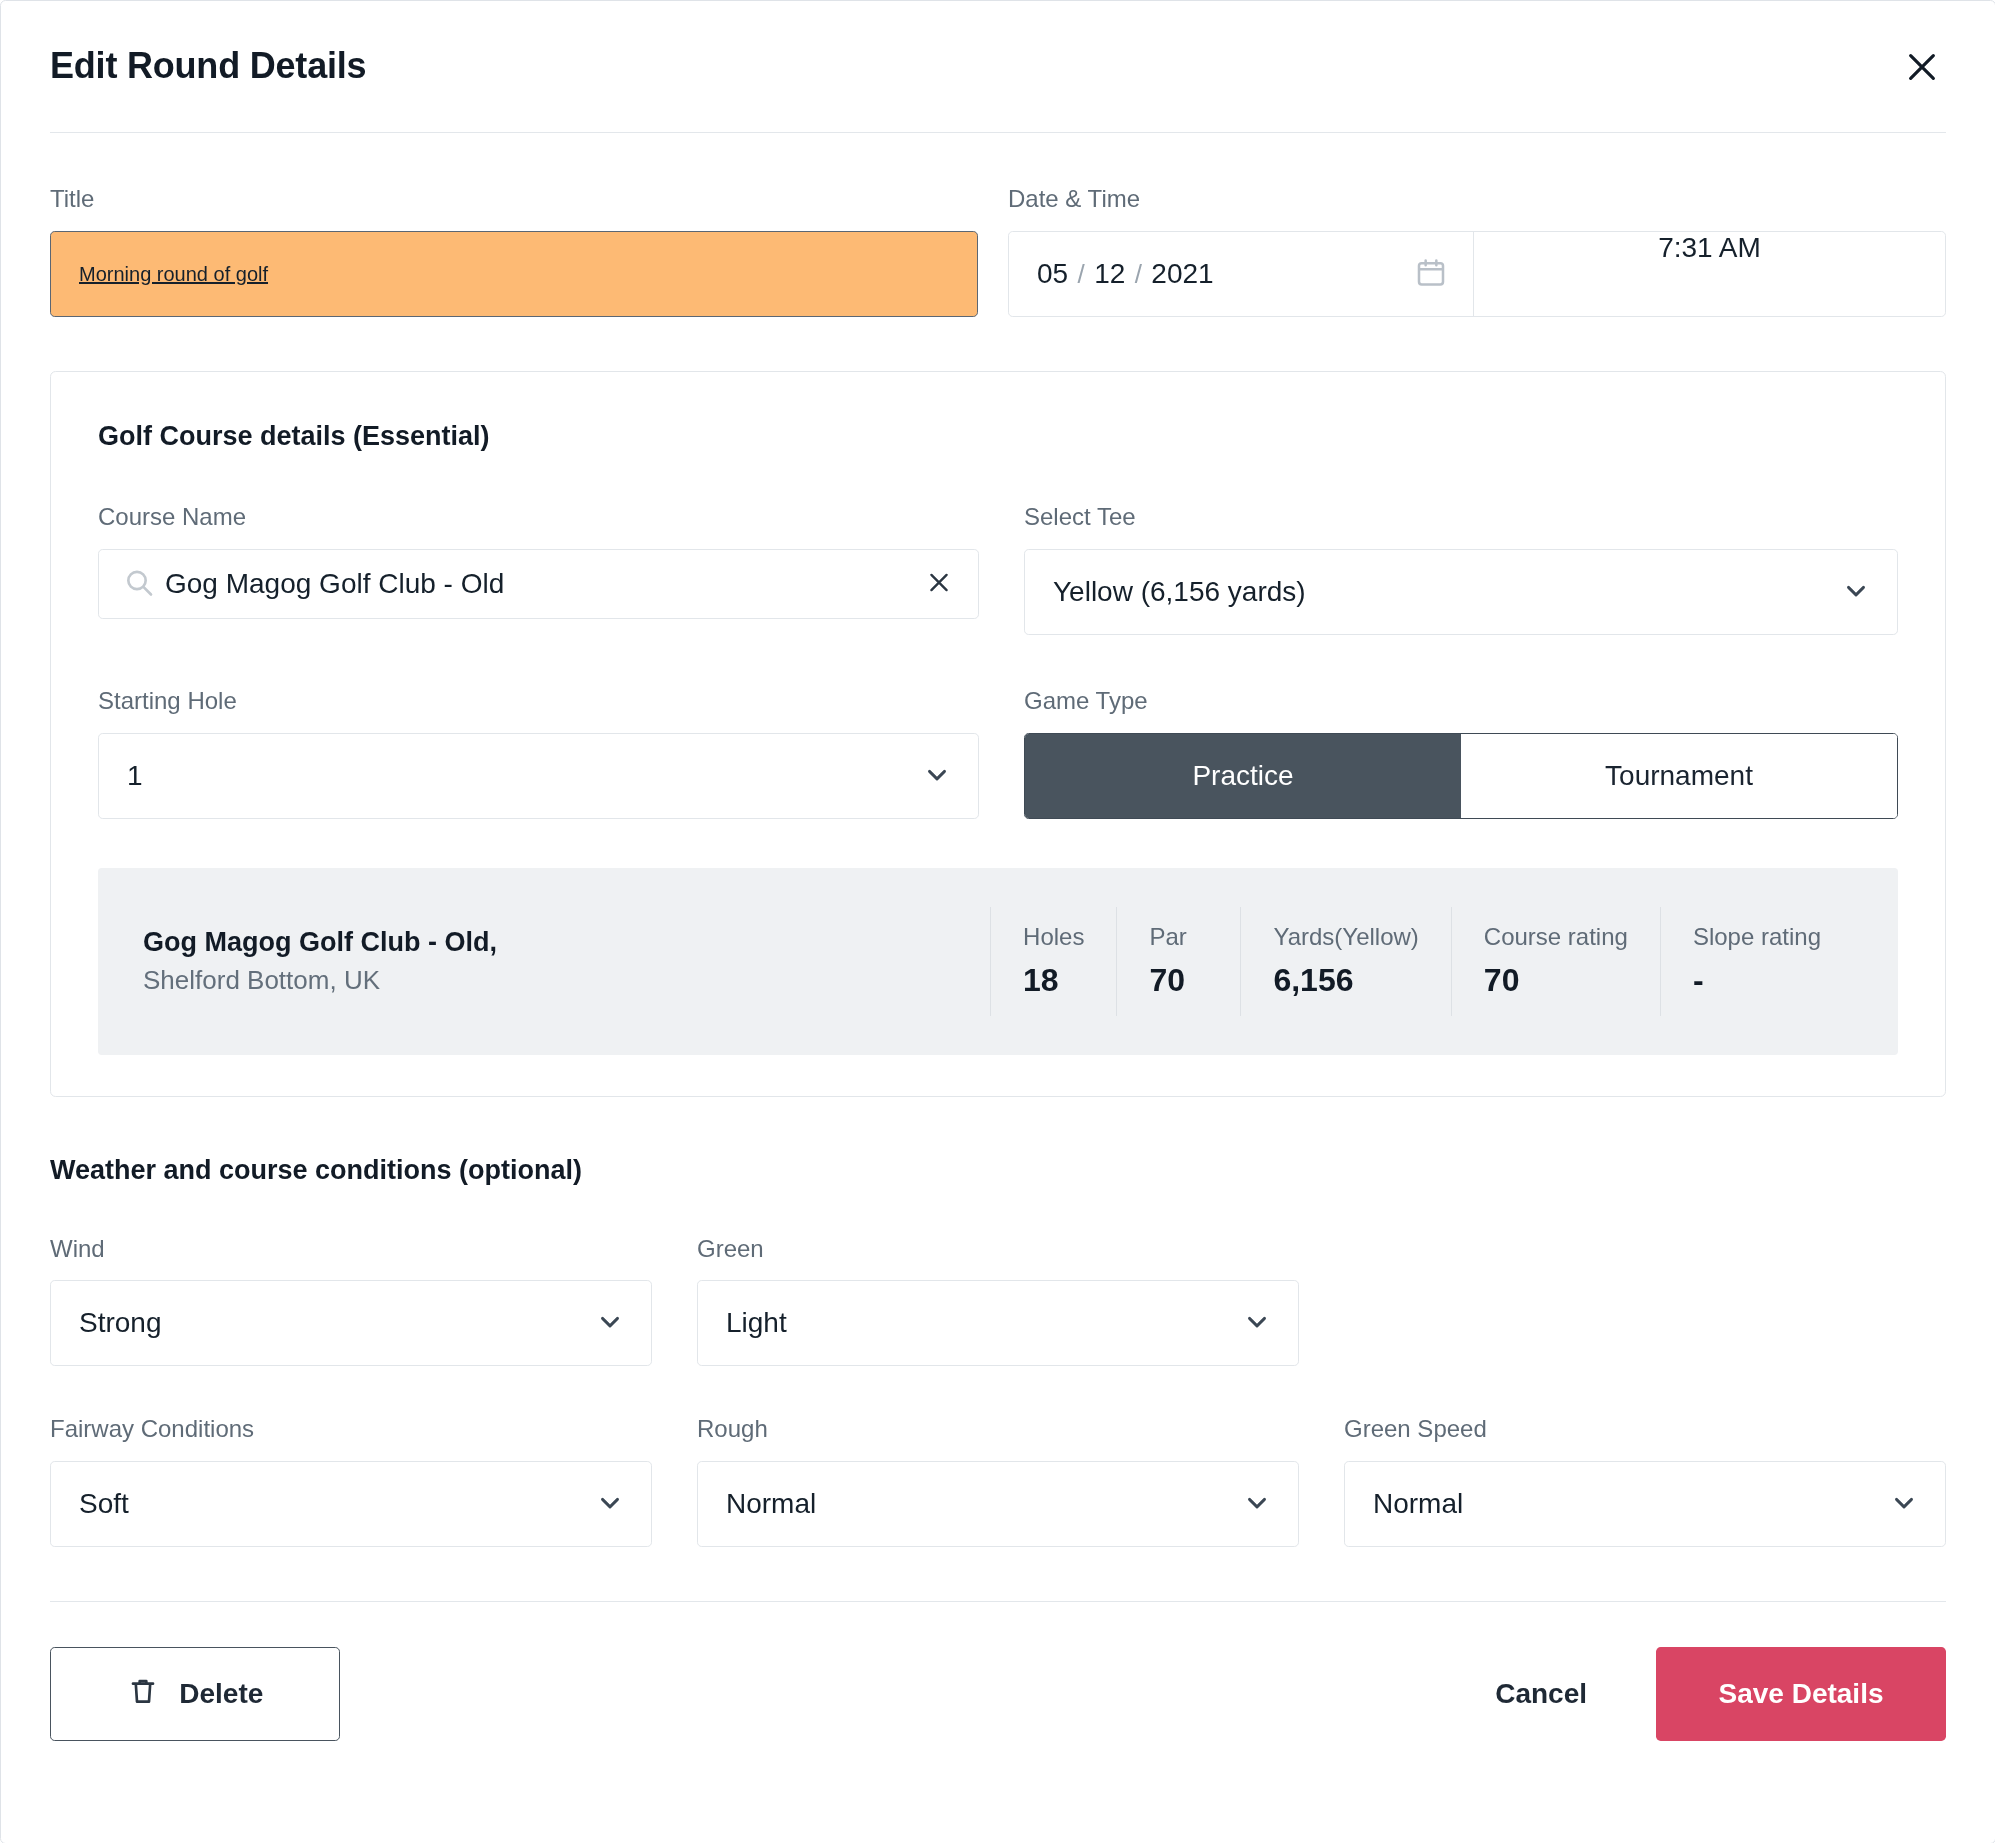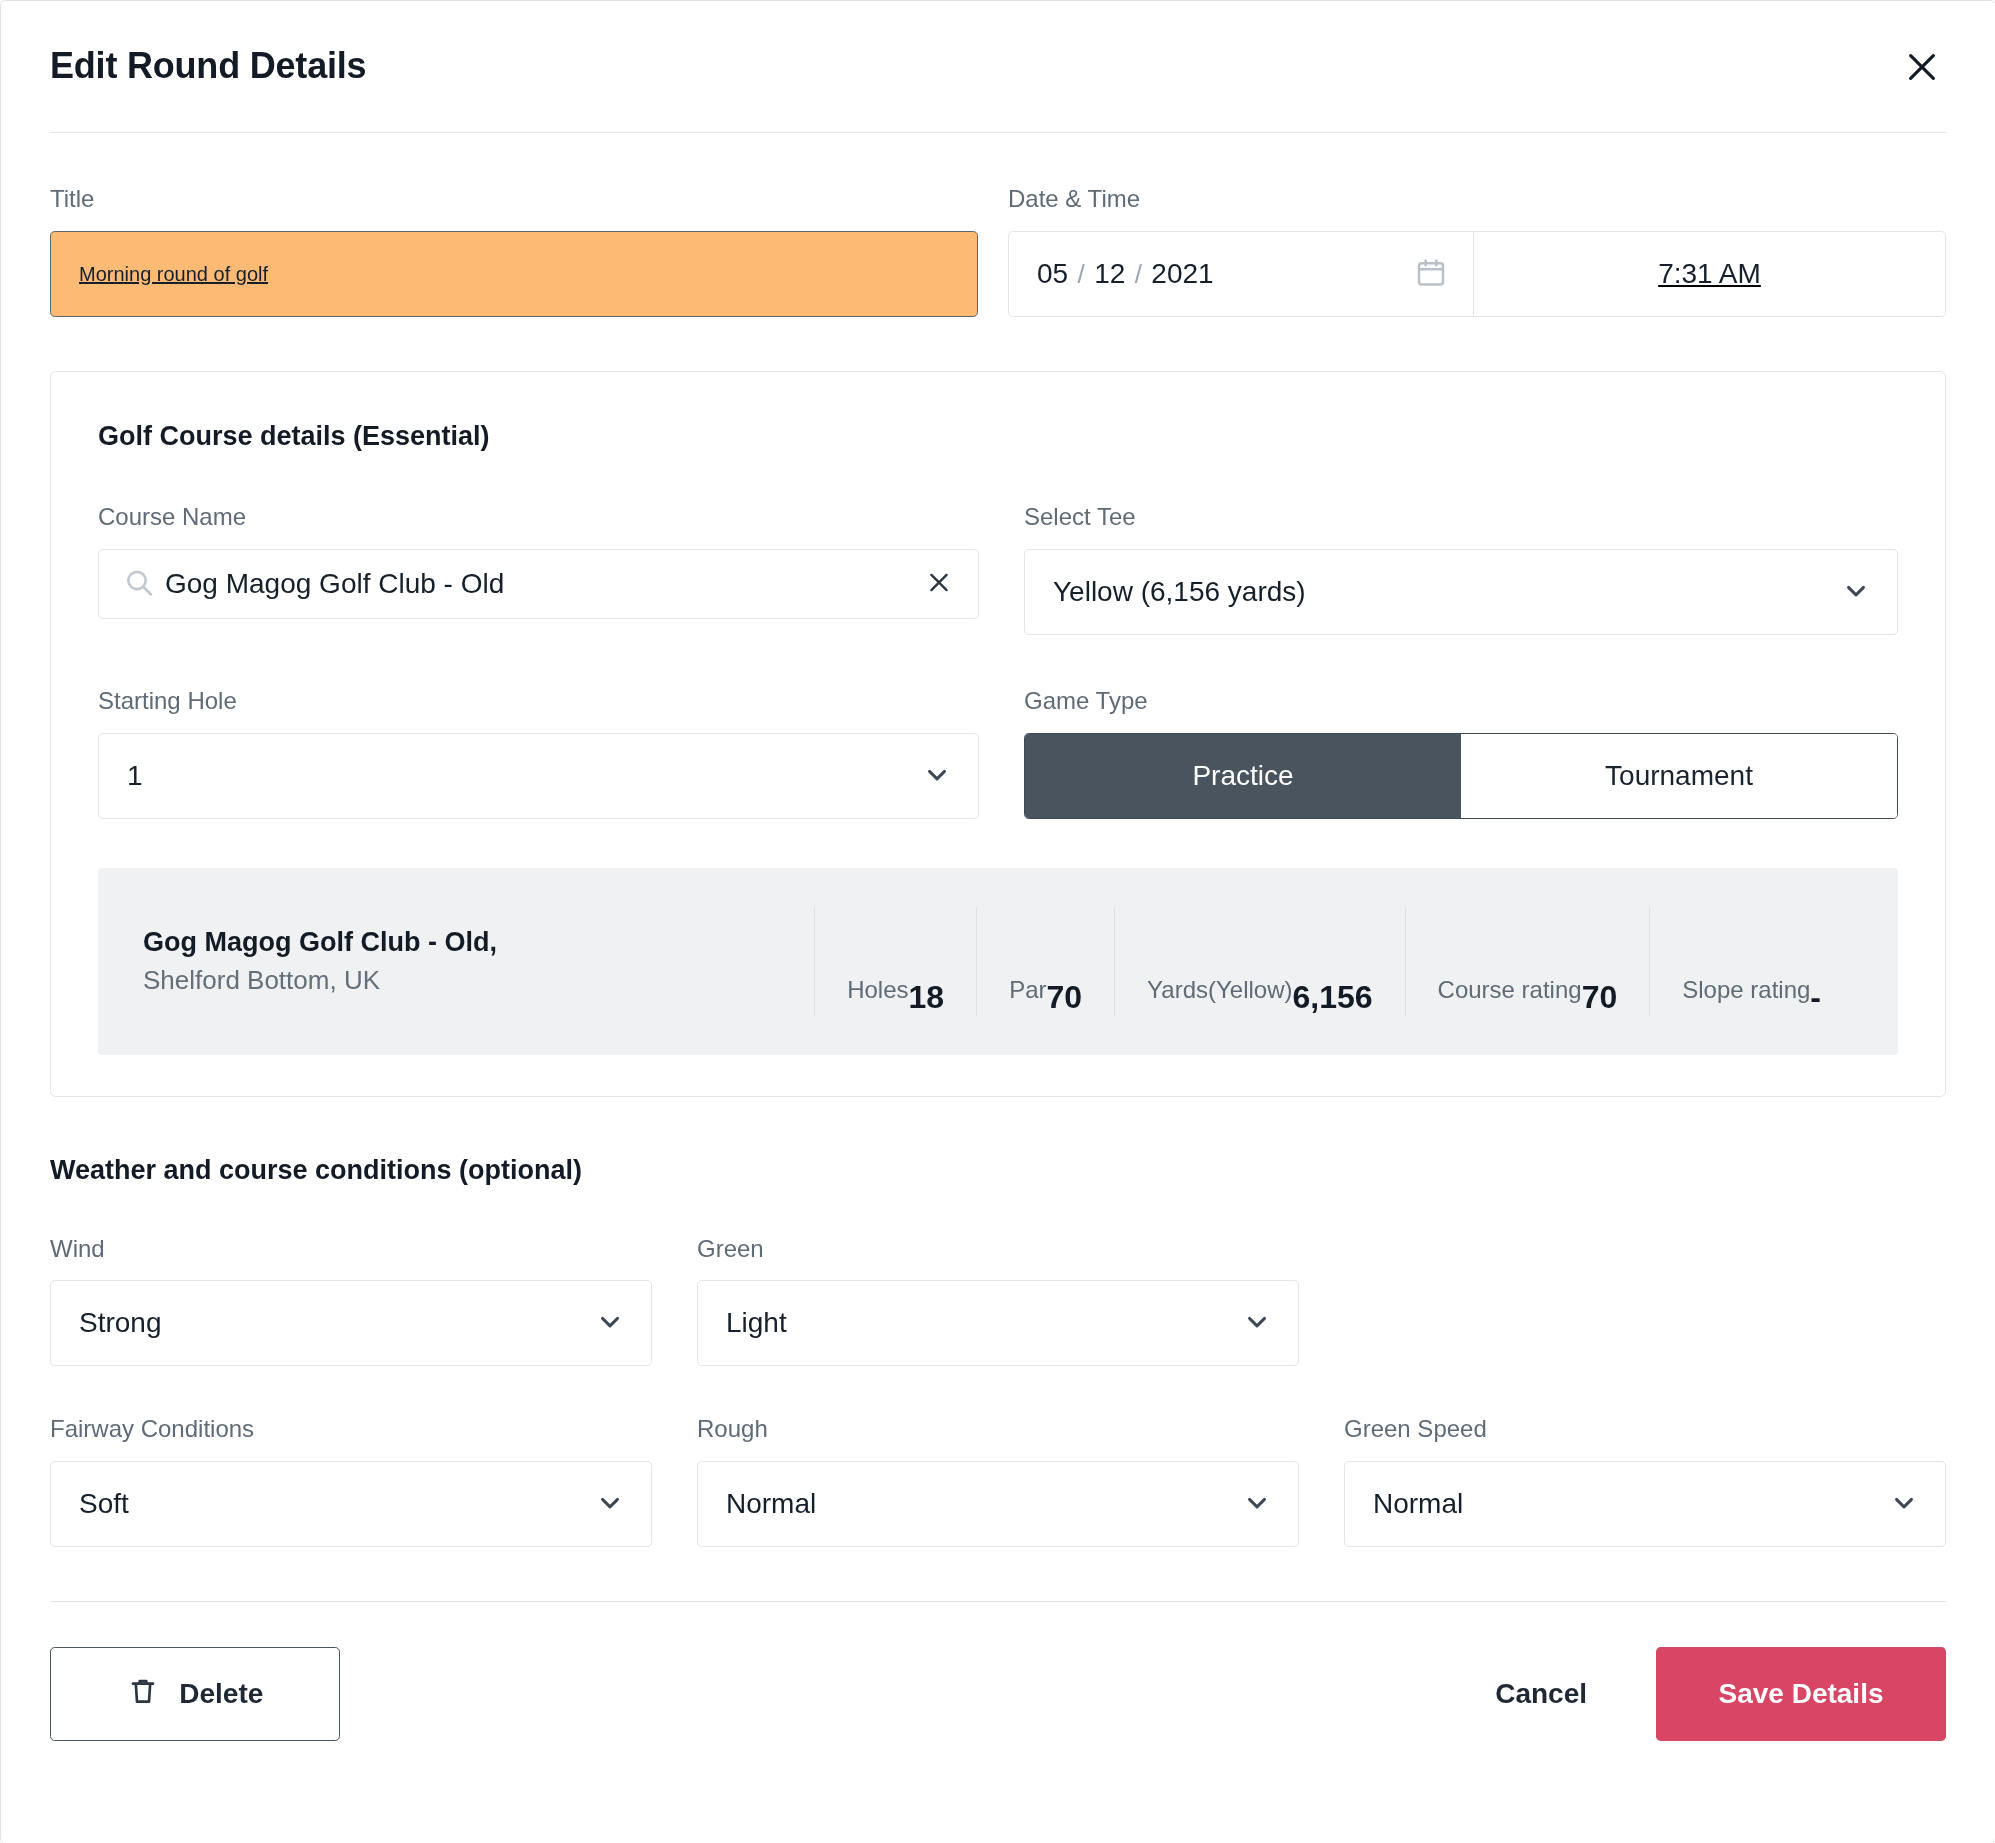--- a/index.html
+++ b/index.html
@@ -133,24 +133,22 @@
   .date-slash { font-size: 26px; color: #9aa4ae; margin: 0 9.4px; }
   .cal-icon {
     position: absolute;
     right: 26px;
     top: 50%;
     transform: translateY(-50%);
   }
   .time-part {
     flex: 1;
     display: flex;
-    align-items: center;
     justify-content: center;
     cursor: text;
-    text-decoration: underline;
   }
   .time-val { font-size: 28px; color: #15202b; }
 
   
   .course-card {
     margin: 54px 49px 0 49px;
     border: 1.9px solid #e2e6ea;
     border-radius: 5.6px;
     padding: 49px 47px 41px 47px;
   }
@@ -242,21 +240,22 @@
     color: #121b26;
     line-height: 1.45;
   }
   .stats-course-loc {
     font-size: 26px;
     color: #636f7b;
     line-height: 1.45;
   }
   .stat-cell {
     display: flex;
-    align-items: flex-end;
+    flex-direction: column;
+    align-items: flex-start;
     justify-content: center;
     border-left: 1.9px solid #dde1e5;
     height: 109px;
     padding: 0 32px;
     min-width: 124px;
   }
   .stat-label {
     font-size: 24px;
     color: #5f6b77;
     margin-bottom: 11.2px;

